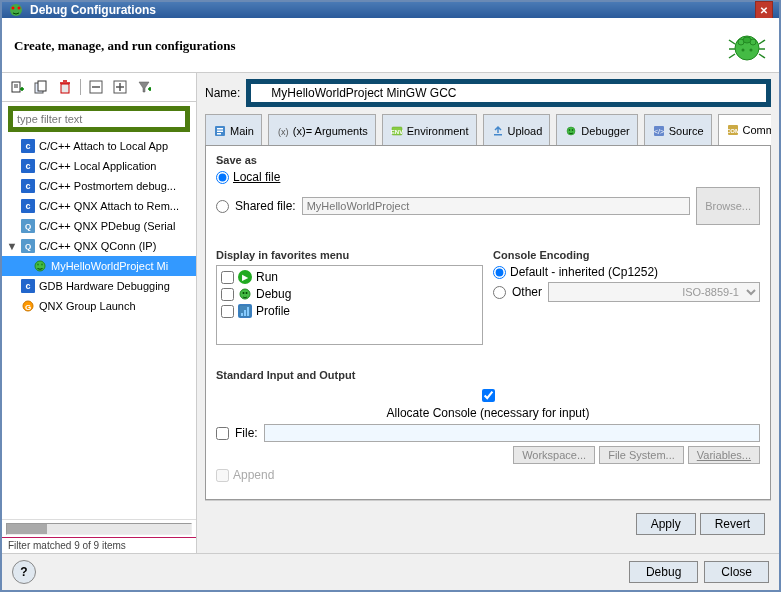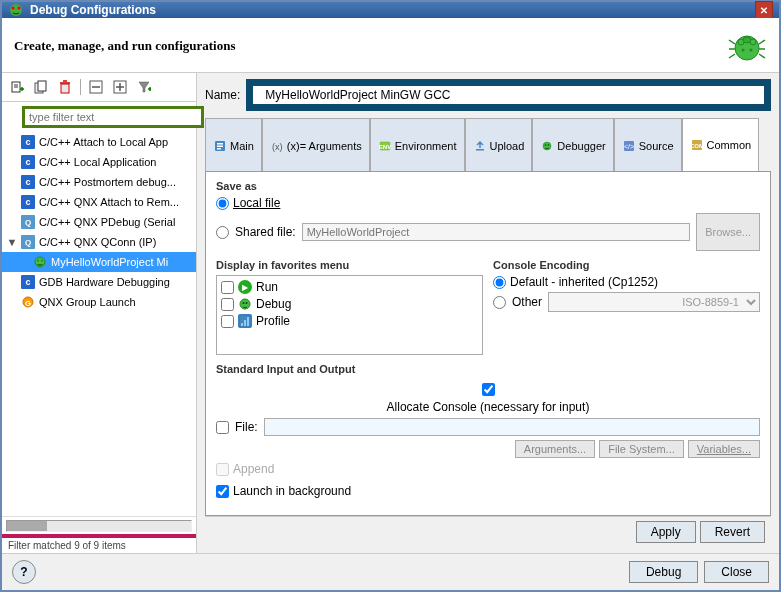--- a/index.html
+++ b/index.html
@@ -109,23 +109,23 @@
       font-size: 11px;
       color: #333;
     }
     .toolbar-separator {
       width: 1px;
       height: 16px;
       background: #aaa;
       margin: 0 2px;
     }
     .filter-input {
-      margin: 4px 20px;
+      margin: 4px 6px;
       padding: 2px 4px;
-      border: 3px solid #4d7c0f;
+      border: 5px solid #4d7c0f;
       width: calc(100% - 12px);
       font-size: 11px;
       color: #888;
       flex-shrink: 0;
     }
     .tree-list {
       flex: 1;
       overflow-y: auto;
       overflow-x: hidden;
     }
@@ -188,21 +188,21 @@
     }
     .scroll-thumb {
       width: 40px;
       height: 100%;
       background: #aaa;
     }
     .left-status {
       padding: 2px 6px;
       font-size: 10px;
       color: #444;
-      border-top: 4px solid #be185d;
+      border-top: 1px solid #be185d;
       flex-shrink: 0;
     }
     
     .right-panel {
       flex: 1;
       display: flex;
       flex-direction: column;
       padding: 6px 8px;
       overflow: hidden;
     }
@@ -212,42 +212,42 @@
       margin-bottom: 6px;
       gap: 6px;
     }
     .name-label {
       font-size: 12px;
       font-weight: normal;
       white-space: nowrap;
     }
     .name-input {
       flex: 1;
-      border: 7px solid #0c4a6e;
-      padding: 2px 12px;
+      border: 5px solid #0c4a6e;
+      padding: 2px 20px;
       font-size: 12px;
     }
     
     .tabs {
       display: flex;
       border-bottom: 1px solid #999;
       flex-shrink: 0;
       flex-wrap: nowrap;
       overflow: hidden;
     }
     .tab {
       display: flex;
       align-items: center;
-      padding: 19px 7px;
+      padding: 8px 7px;
       border: 1px solid #aaa;
       border-bottom: none;
       background: #dde6f0;
       cursor: pointer;
       font-size: 11px;
-      margin-right: 0;
+      margin-right: 6px;
       white-space: nowrap;
       position: relative;
       bottom: -1px;
       text-align: center;
     }
     .tab.active {
       background: white;
       border-bottom: 1px solid white;
       z-index: 1;
     }
@@ -263,21 +263,21 @@
     
     .tab-content {
       flex: 1;
       background: white;
       border: 1px solid #999;
       border-top: none;
       padding: 8px 10px;
       overflow-y: auto;
       display: flex;
       flex-direction: column;
-      gap: 8px;
+      gap: 24px;
     }
     
     .section-title {
       font-size: 11px;
       font-weight: bold;
       color: #333;
       margin-bottom: 4px;
     }
     .radio-group {
       display: flex;
@@ -442,21 +442,21 @@
       display: flex;
       align-items: center;
       gap: 4px;
     }
     .launch-row input[type=checkbox] { margin: 0; }
     .launch-row label { font-size: 12px; }
     
     .panel-buttons {
       display: flex;
       justify-content: flex-end;
-      padding: 4px 6px;
+      padding: 12px 6px;
       gap: 4px;
       border-top: 1px solid #ccc;
       background: #f0f0f0;
       flex-shrink: 0;
     }
     .btn-apply, .btn-revert {
       padding: 3px 14px;
       border: 1px solid #888;
       background: #e0e8f0;
       font-size: 12px;
@@ -821,21 +821,21 @@
           <div class="checkbox-row">
             <input type="checkbox" id="alloc_console" checked="" style="">
             <label for="alloc_console">Allocate Console (necessary for input)</label>
           </div>
           <div class="file-row">
             <input type="checkbox" id="file_check" style="">
             <label for="file_check">File:</label>
             <input class="file-input" type="text" value="" style="">
           </div>
           <div class="btn-row">
-            <button class="btn-sm" style="color:#888;">Arguments...</button>
+            <button class="btn-sm" style="color:#888;">Workspace...</button>
             <button class="btn-sm" style="color:#888;">File System...</button>
             <button class="btn-sm" style="color:#888;text-decoration:underline;">Variables...</button>
           </div>
           <div class="append-row">
             <input type="checkbox" id="append_check" disabled="" style="">
             <label for="append_check" style="color:#aaa;">Append</label>
           </div>
         </div>
 
         <div class="launch-row">

